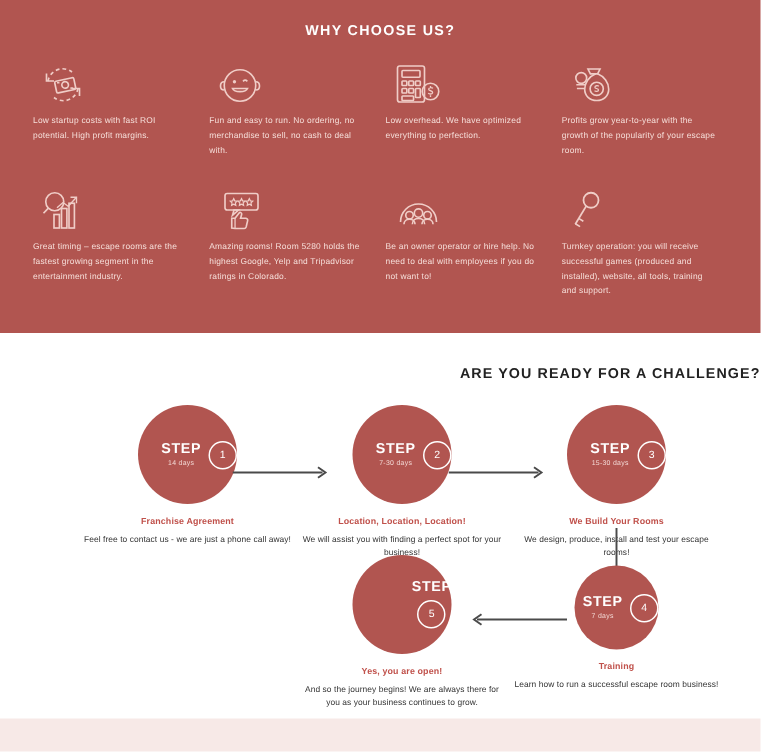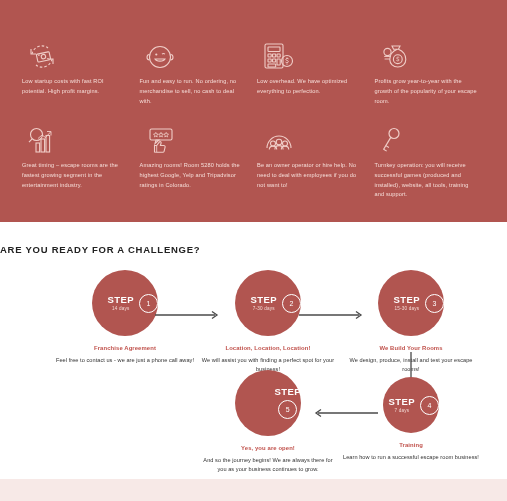--- a/index.html
+++ b/index.html
@@ -69,21 +69,21 @@
     position: absolute;
     left: 0; top: 222px;
     width: 507px;
     height: 257px;
     background: #ffffff;
   }
   .challenge-title {
     position: absolute;
     left: 0; top: 22px;
     width: 507px;
-    text-align: left;
+    text-align: right;
     color: #222222;
     font-size: 9.5px;
     font-weight: bold;
     letter-spacing: 0.75px;
   }
 
   .step-node {
     position: absolute;
     width: 140px;
     text-align: center;
@@ -165,20 +165,21 @@
     width: 507px;
     height: 22px;
     background: #f7e9e7;
   }
 </style>
 </head>
 <body>
 
 <section class="why-section">
 
+  <div class="why-title">WHY CHOOSE US?</div>
 
   <div class="feature-grid row1">
 
     <div class="feature">
       <div class="feature-icon">
         <svg width="34" height="30" viewBox="0 0 34 30" fill="none" stroke="#f0cdc7" stroke-width="1.1">
           <path d="M6 12a10 10 0 0 1 16-6" stroke-dasharray="2.5 2"></path>
           <path d="M26 17a10 10 0 0 1-16 6" stroke-dasharray="2.5 2"></path>
           <path d="M5 7v5h5M27 22v-5h-5"></path>
           <rect x="11" y="11" width="13" height="8" rx="1" transform="rotate(-12 17 15)"></rect>

